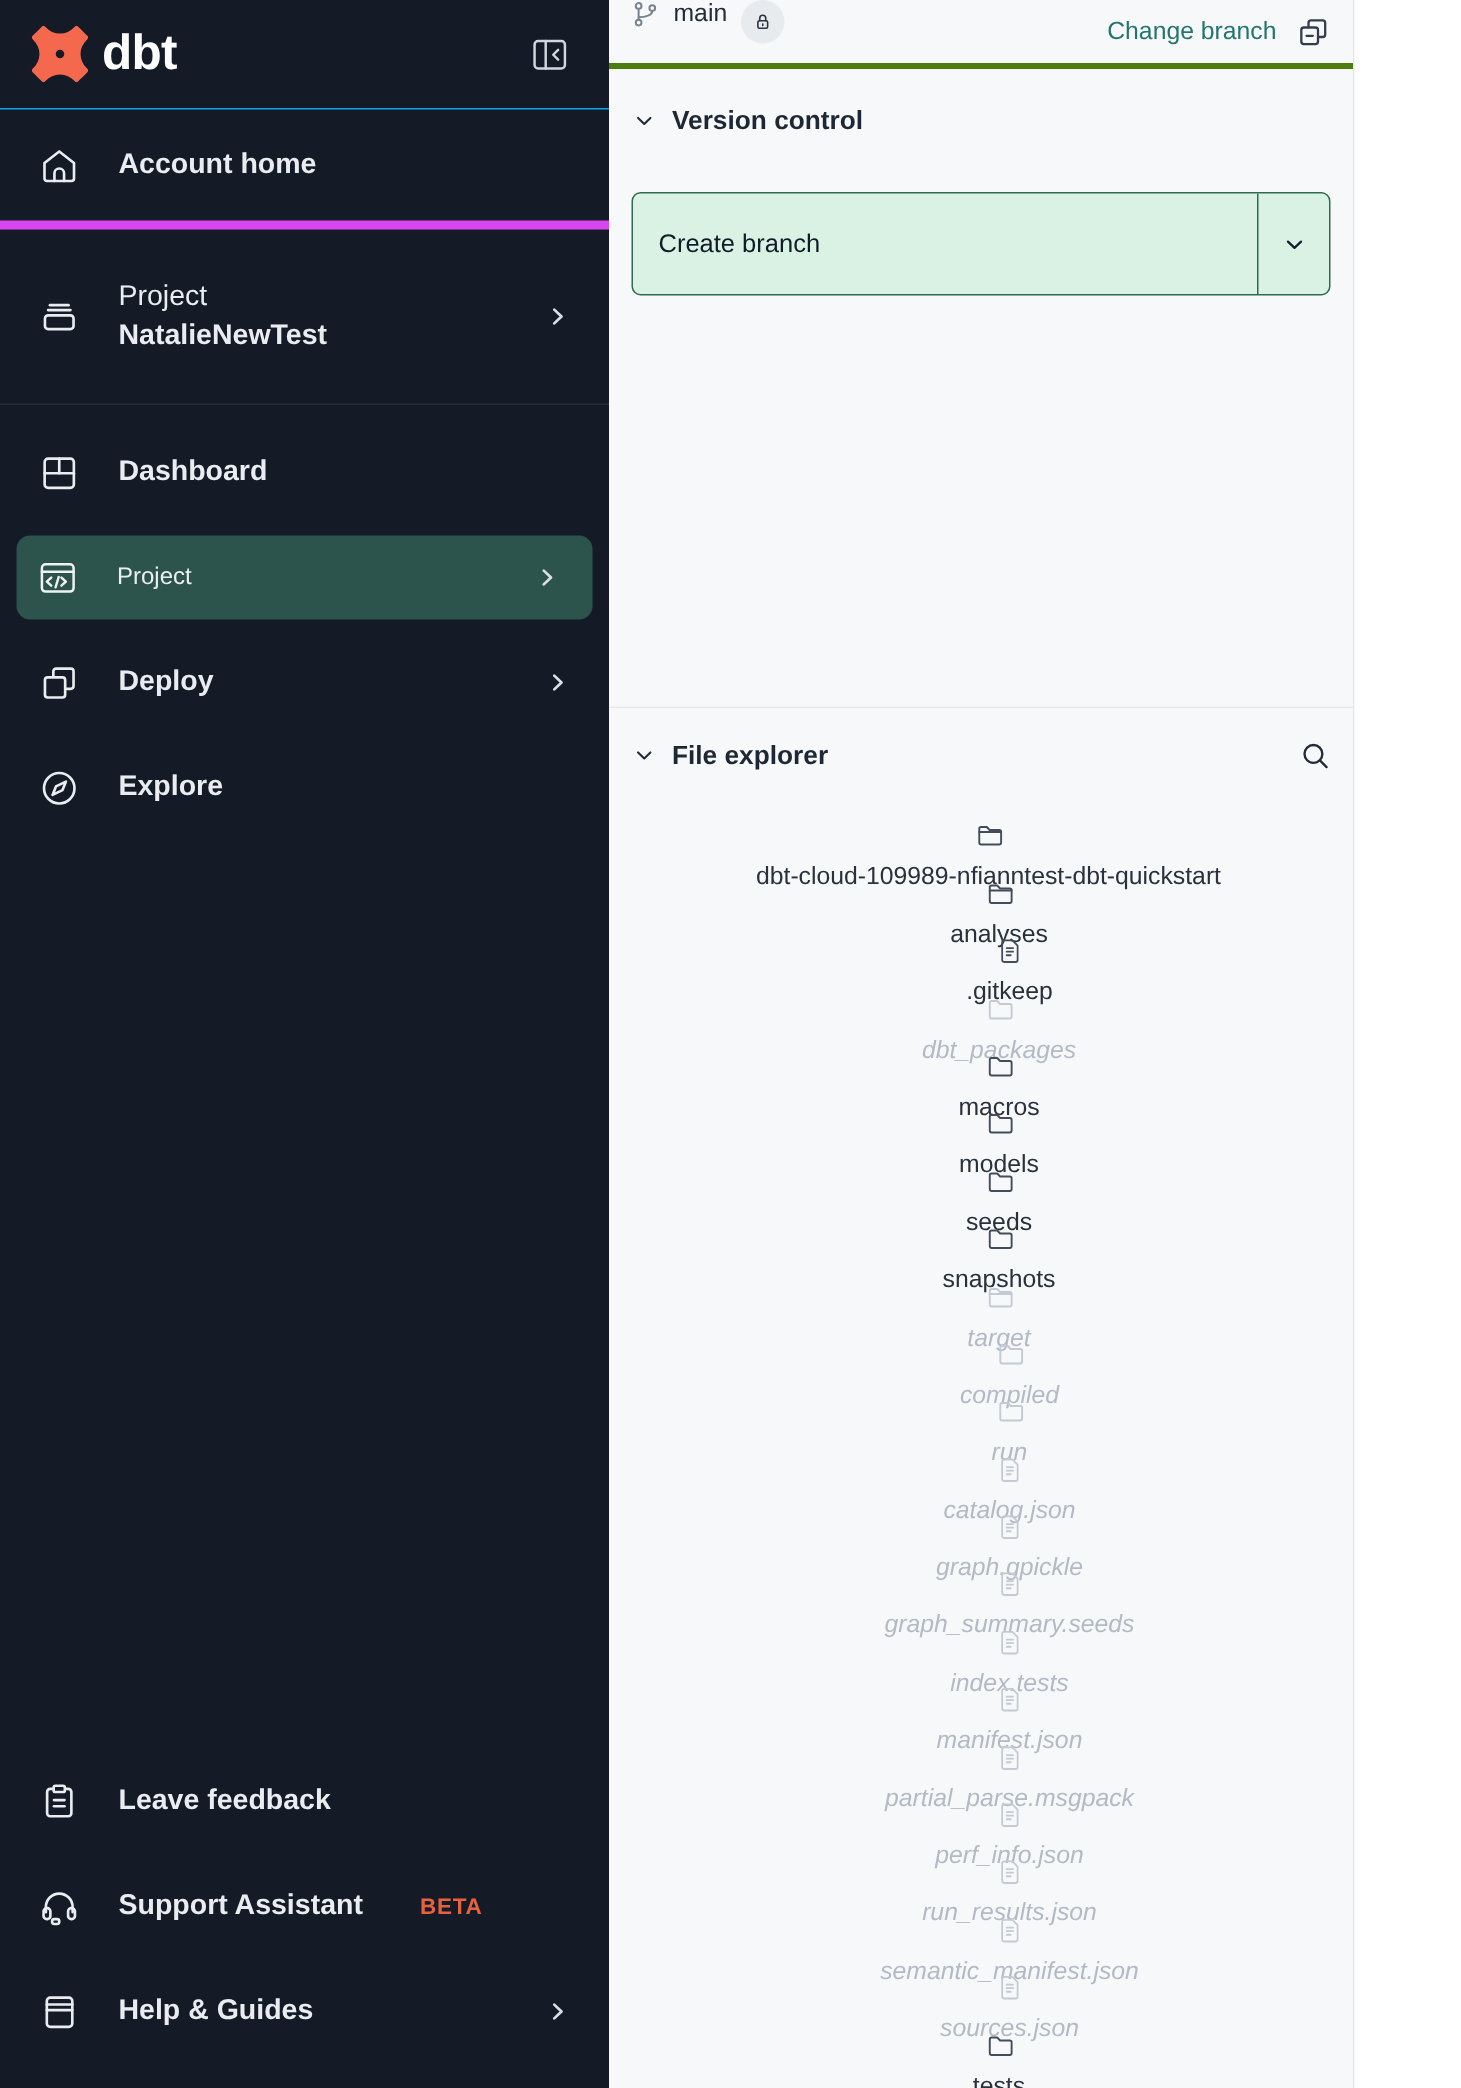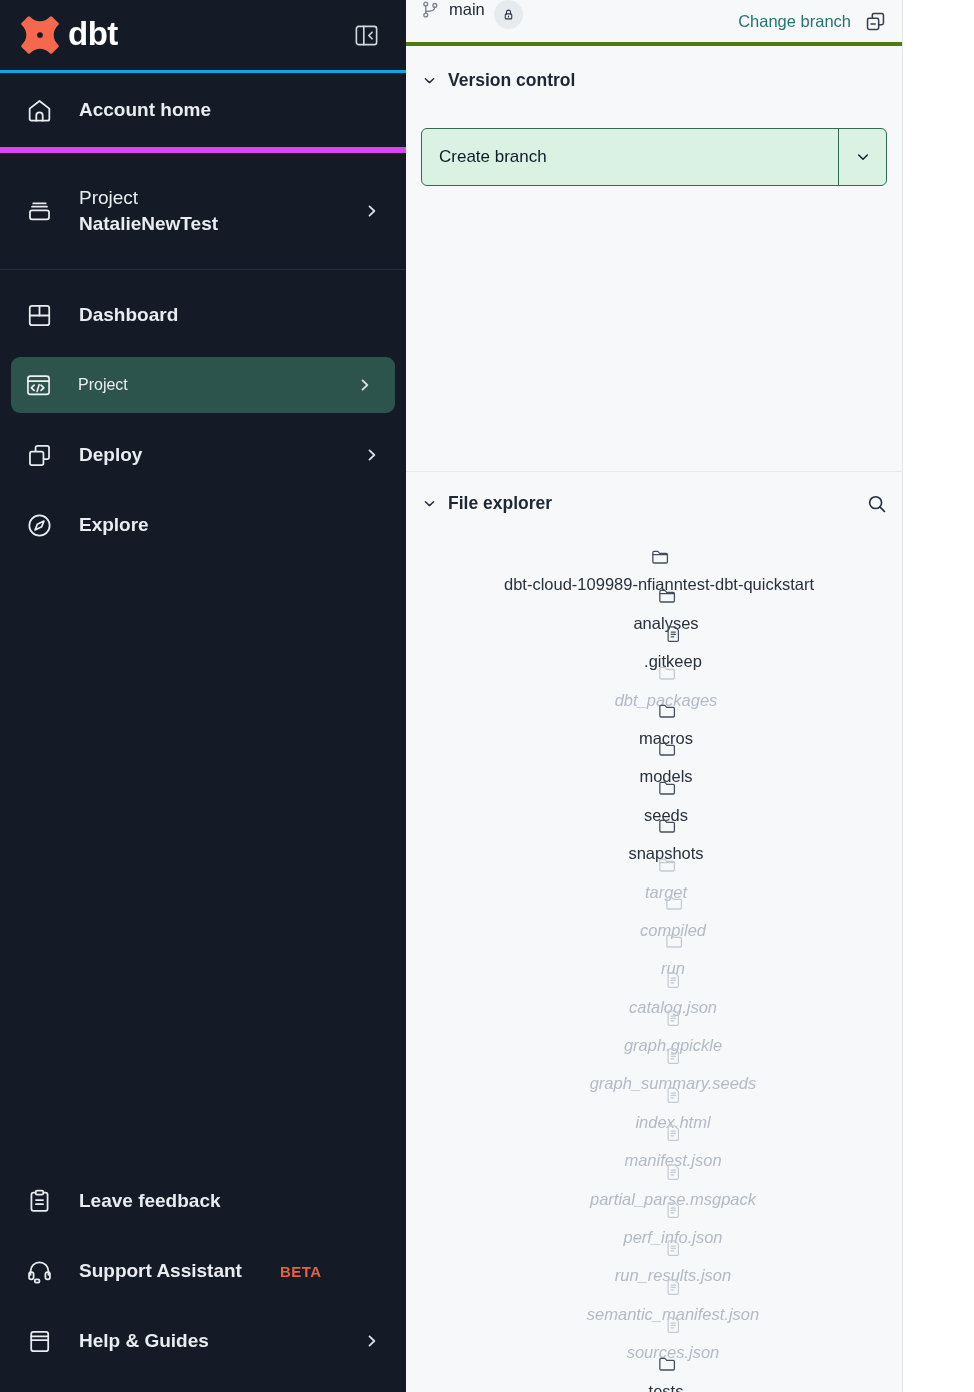--- a/index.html
+++ b/index.html
@@ -7,21 +7,21 @@
     width:974px;height:1392px;overflow:hidden;display:flex;
     font-family:"Liberation Sans","DejaVu Sans",sans-serif;
     background:#ffffff;
     --sidebar-bg:#141b27;--panel-bg:#f7f8f9;--brand-orange:#f4694d;--beta-orange:#e8613c;
     --teal-link:#23756f;--green-bg:#d9f2e3;--green-border:#2f6a52;--active-nav-bg:#2d544c;
   }
   svg{display:block;}
   
   .sidebar{width:406px;min-width:406px;background:var(--sidebar-bg);color:#e9edf1;
     display:flex;flex-direction:column;box-sizing:border-box;}
-  .logo-bar{height:73px;min-height:73px;border-bottom:3px solid #0ea5e9;display:flex;
+  .logo-bar{height:73px;min-height:73px;border-bottom:1px solid #0ea5e9;display:flex;
     align-items:center;justify-content:space-between;padding:0 26px 0 21px;box-sizing:border-box;}
   .logo{display:flex;align-items:center;gap:9px;color:var(--brand-orange);cursor:pointer;}
   .logo svg{width:38px;height:38px;}
   .logo-text{color:#ffffff;font-size:33px;font-weight:700;letter-spacing:-0.5px;line-height:1;padding-bottom:4px;}
   .collapse-btn{color:#d2d7de;cursor:pointer;}
   .nav-item{display:flex;align-items:center;padding:0 24px;gap:25px;font-size:19px;
     font-weight:600;box-sizing:border-box;cursor:pointer;}
   .nav-item .icon{width:30px;min-width:30px;display:flex;justify-content:center;color:#e9edf1;}
   .row-account{height:80px;border-bottom:6px solid #d946ef;}
   .row-project{height:117px;border-bottom:1px solid #242e3d;}
@@ -46,21 +46,21 @@
   .branch-name{font-size:16.5px;color:#232c3b;}
   .lock-pill{width:29px;height:29px;border-radius:50%;background:#e8ebee;display:flex;
     align-items:center;justify-content:center;color:#2a3342;}
   .topbar-right{margin-left:auto;display:flex;align-items:center;gap:13px;}
   .change-branch{color:var(--teal-link);font-size:16.5px;cursor:pointer;}
   .copy-btn{color:#343d4e;cursor:pointer;}
   .vc-section{height:426px;min-height:426px;box-sizing:border-box;border-bottom:1px solid #e7e9ec;padding:0 15px;}
   .section-header{display:flex;align-items:center;gap:10px;padding-top:21px;height:26px;}
   .chev-down{color:#232c3b;display:flex;cursor:pointer;}
   .section-title{font-size:17.5px;font-weight:700;color:#1d2735;}
-  .split-btn{margin-top:35px;height:58px;display:flex;border:1px solid var(--green-border);
+  .split-btn{margin-top:35px;height:69px;display:flex;border:1px solid var(--green-border);
     border-radius:6px;background:var(--green-bg);box-sizing:border-box;overflow:hidden;cursor:pointer;}
   .split-main{flex:1;display:flex;align-items:center;padding-left:17px;font-size:17px;color:#111c29;}
   .split-divider{width:1px;background:var(--green-border);}
   .split-drop{width:47px;display:flex;align-items:center;justify-content:center;color:#15202e;}
   .fe-section{flex:1;padding:0 15px;overflow:hidden;display:flex;flex-direction:column;}
   .search-btn{margin-left:auto;color:#232c3b;cursor:pointer;}
   .tree{margin-top:33px;}
   .tree-row{height:38.4px;display:flex;align-items:center;gap:9px;font-size:16.5px;color:#29303e;cursor:pointer;flex-direction:column;}
   .tree-row .ticon{width:19px;min-width:19px;display:flex;color:#434c5b;}
   .tree-row.muted{color:#b3bac6;font-style:italic;}
@@ -415,21 +415,21 @@
         </div>
         <div class="tree-row muted" style="padding-left: 38px;">
           <span class="ticon">
             <svg width="19" height="19" viewBox="0 0 24 24" fill="none" stroke="currentColor" stroke-width="1.5" stroke-linecap="round" stroke-linejoin="round">
               <path d="M6.8 3.6h7l4.4 4.5v12.2c0 .9-.7 1.6-1.6 1.6H6.8c-.9 0-1.6-.7-1.6-1.6V5.2c0-.9.7-1.6 1.6-1.6Z"></path>
               <path d="M9 10.2h5.4"></path>
               <path d="M9 13.2h5.4"></path>
               <path d="M9 16.2h3.4"></path>
             </svg>
           </span>
-          <span class="tlabel">index.html</span>
+          <span class="tlabel">index.tests</span>
         </div>
         <div class="tree-row muted" style="padding-left: 38px;">
           <span class="ticon">
             <svg width="19" height="19" viewBox="0 0 24 24" fill="none" stroke="currentColor" stroke-width="1.5" stroke-linecap="round" stroke-linejoin="round">
               <path d="M6.8 3.6h7l4.4 4.5v12.2c0 .9-.7 1.6-1.6 1.6H6.8c-.9 0-1.6-.7-1.6-1.6V5.2c0-.9.7-1.6 1.6-1.6Z"></path>
               <path d="M9 10.2h5.4"></path>
               <path d="M9 13.2h5.4"></path>
               <path d="M9 16.2h3.4"></path>
             </svg>
           </span>

